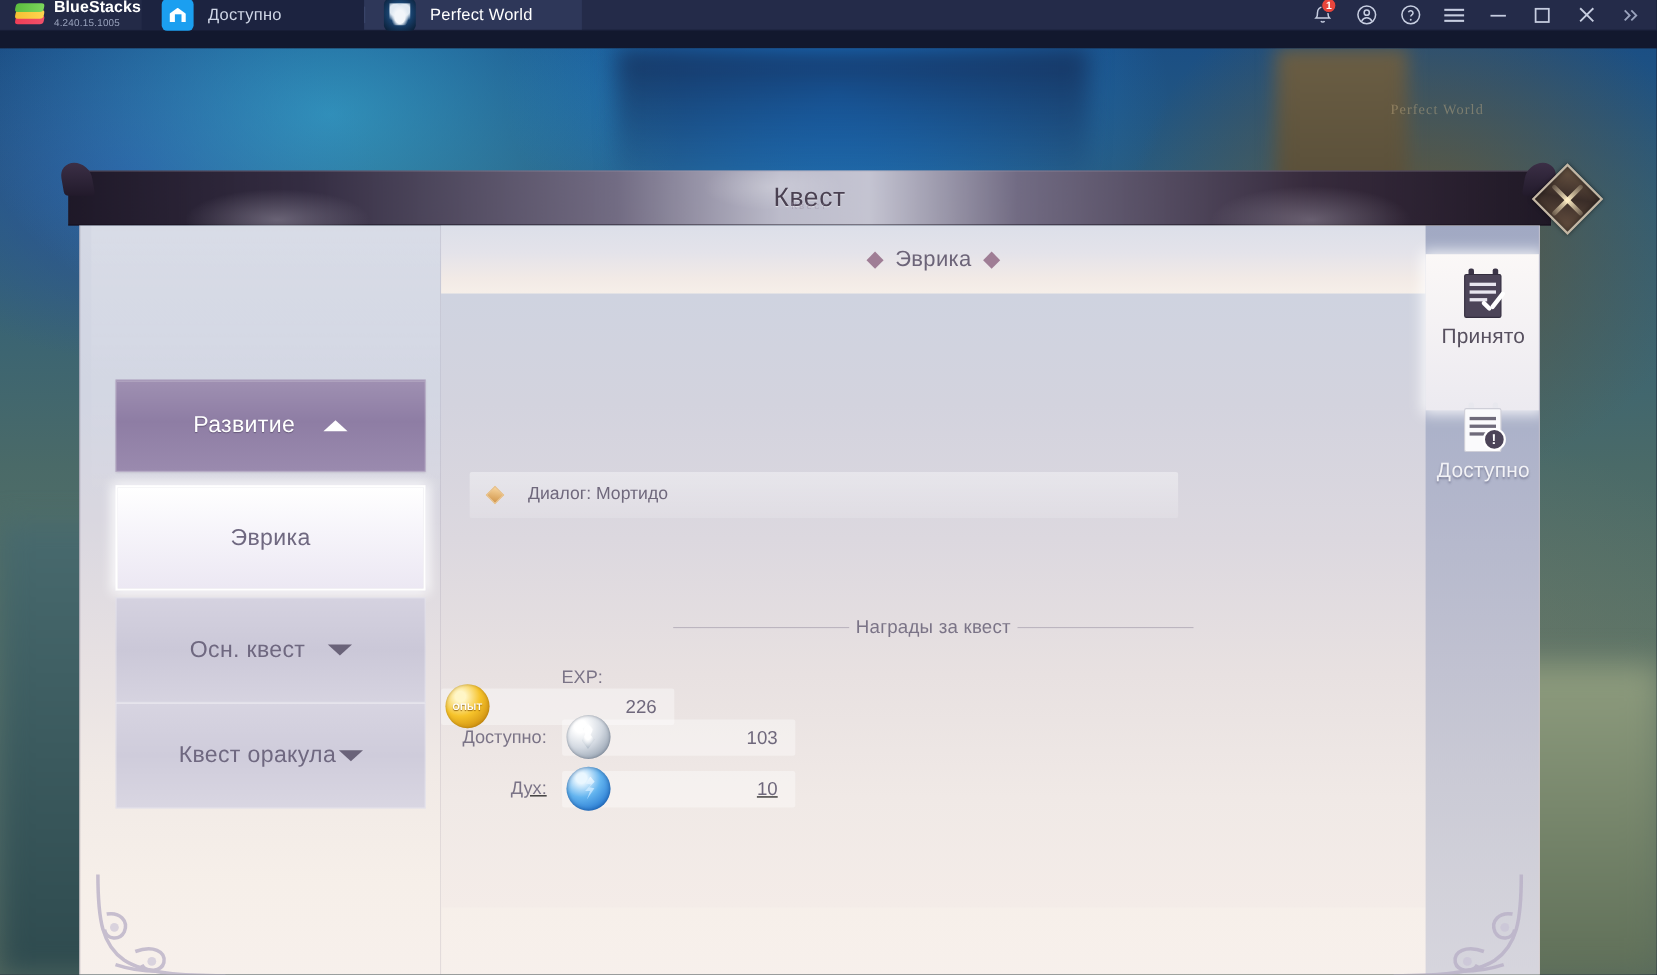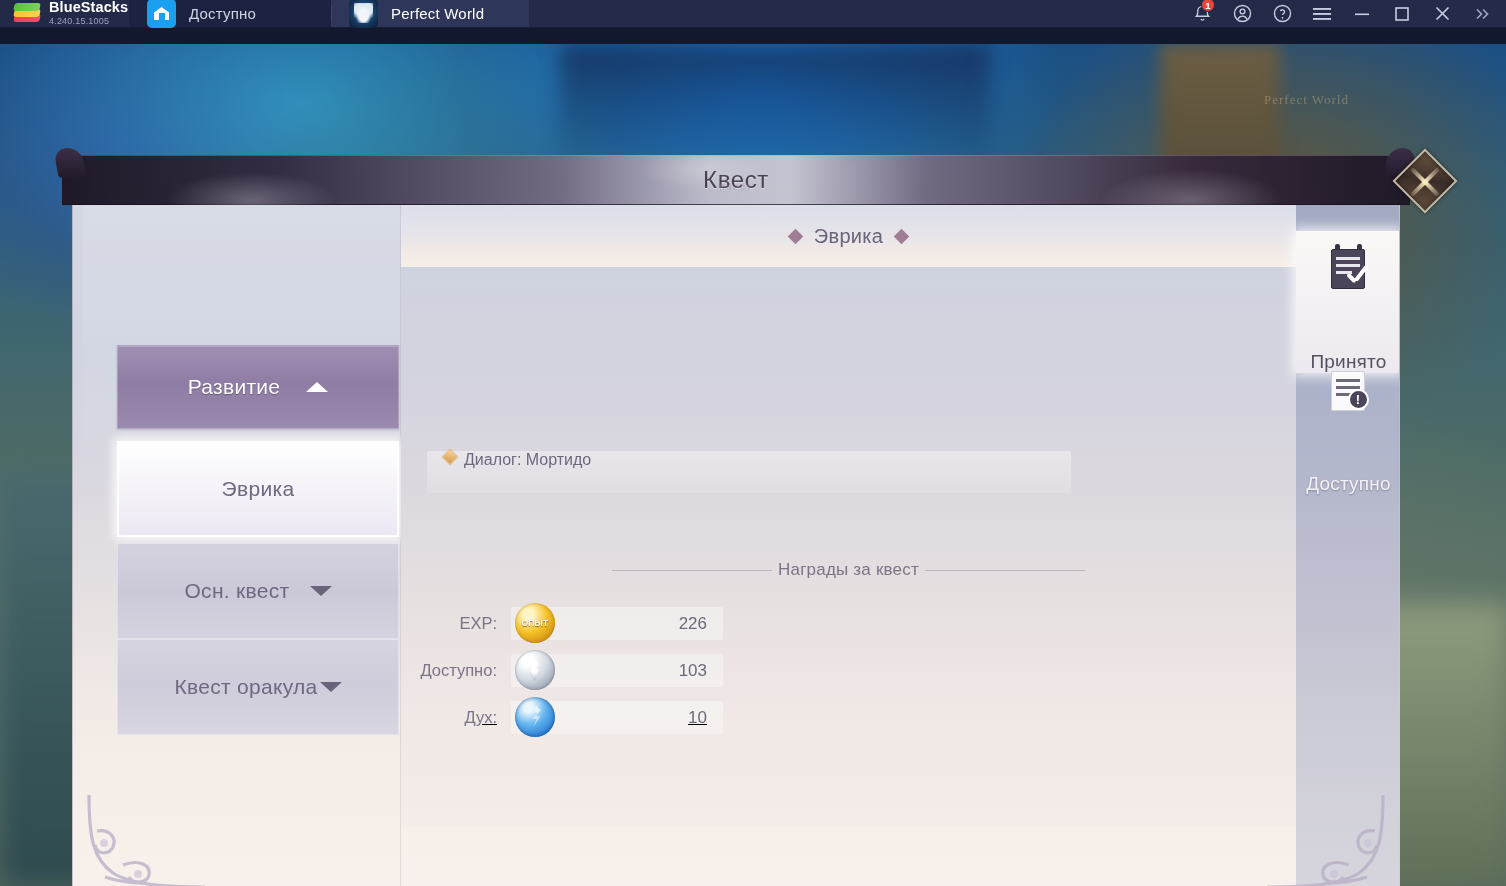--- a/index.html
+++ b/index.html
@@ -214,21 +214,21 @@
 
   
   #sidebar{
     position:absolute; left:10px; top:0; width:318px; height:695px;
     background:linear-gradient(180deg, rgba(255,255,255,.10), rgba(255,255,255,0) 40%);
     border-right:1px solid rgba(140,130,150,.18);
   }
   .side-btn{
     position:absolute; left:22px; width:282px;
     display:flex; align-items:center; justify-content:center;
-    font-size:21px; letter-spacing:.3px; cursor:default;margin-left:12px;
+    font-size:21px; letter-spacing:.3px; cursor:default;
   }
   #side-razvitie{
     top:140px; height:84px;
     background:linear-gradient(180deg,#9f90b2 0%, #8e7da4 45%, #9a8aae 100%);
     color:#ffffff;
     border:1px solid rgba(255,255,255,.22);
     box-shadow:inset 0 1px 0 rgba(255,255,255,.22), 0 1px 2px rgba(80,70,95,.25);
     text-shadow:0 1px 1px rgba(60,50,75,.5);
   }
   #side-evrika{
@@ -277,23 +277,22 @@
     background:linear-gradient(180deg,#cfd3e0 0%,#d3d3de 18%,#dcd8df 40%,#e8e1e1 62%,#f0e9e6 82%,#f4ece8 100%);
   }
   #quest-desc{
     position:absolute; left:30px; top:33px; width:830px;
     color:#7b7487; font-size:16.5px; line-height:31px; letter-spacing:.1px;
   }
   #objective-row{
     position:absolute; left:26px; top:162px; width:644px; height:42px;
     background:linear-gradient(180deg, rgba(255,255,255,.40), rgba(255,255,255,.14));
     border-radius:2px;
-    display:flex; gap:8px; padding-left:17px;
+    display:flex; align-items:center; gap:24px; padding-left:17px;
     cursor:default;
-    margin-top:22px;
   }
   .obj-diamond{
     width:12px;height:12px; flex:0 0 auto;
     background:linear-gradient(145deg,#f7d49c,#d2974c);
     border:1.5px solid #e8bb7a;
     transform:rotate(45deg);
   }
   #objective-text{ color:#6f687c; font-size:16px; }
 
   
@@ -355,21 +354,21 @@
     opacity:.9;
   }
 
   
   #right-tabs{
     position:absolute; left:1223px; top:0; width:105px; height:695px;
     background:linear-gradient(180deg, rgba(130,140,175,.62), rgba(150,158,188,.55) 40%, rgba(176,182,205,.45));
   }
   .rtab{
     position:absolute; left:0; width:105px; height:142px;
-    display:flex; flex-direction:column; align-items:center; justify-content:space-between;
+    display:flex; flex-direction:column; align-items:center; justify-content:flex-start;
     padding-top:12px; cursor:default;
   }
   #rtab-accepted{
     top:26px;
     background:linear-gradient(180deg,#fbf8f7,#eceaf0);
     box-shadow:0 0 12px 3px rgba(255,255,255,.85);
   }
   #rtab-available{ top:148px; background:transparent; }
   .rtab-label{ font-size:19px; letter-spacing:.2px; margin-top:3px; white-space:nowrap;}
   #rtab-accepted .rtab-label{ color:#57505f; }
@@ -569,21 +568,21 @@
             <span id="objective-text">Диалог: Мортидо</span>
           </div>
 
           <div id="rewards">
             <div id="rewards-head">
               <span class="line"></span>
               <span id="rewards-title">Награды за квест</span>
               <span class="line"></span>
             </div>
 
-            <div class="reward-row" style="left:0px; top:50px;">
+            <div class="reward-row" style="left:0px; top:50px;flex-direction:column;">
               <div class="rw-label">EXP:</div>
               <div class="rw-box">
                 <div class="rw-icon" id="icon-exp">
                   <span>ОПЫТ</span>
                 </div>
                 <span>226</span>
               </div>
             </div>
 
             <div class="reward-row" style="left:0px; top:97px;">

